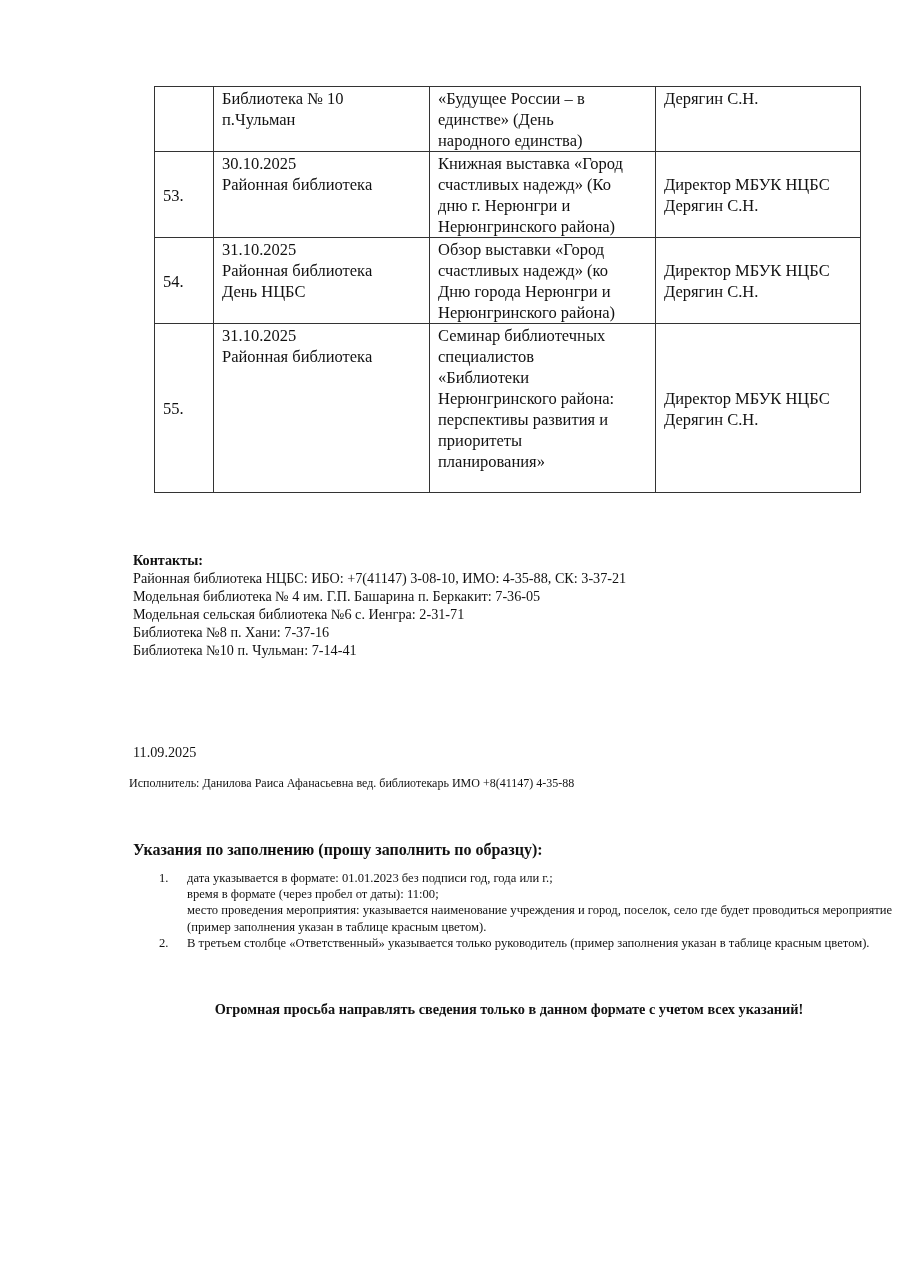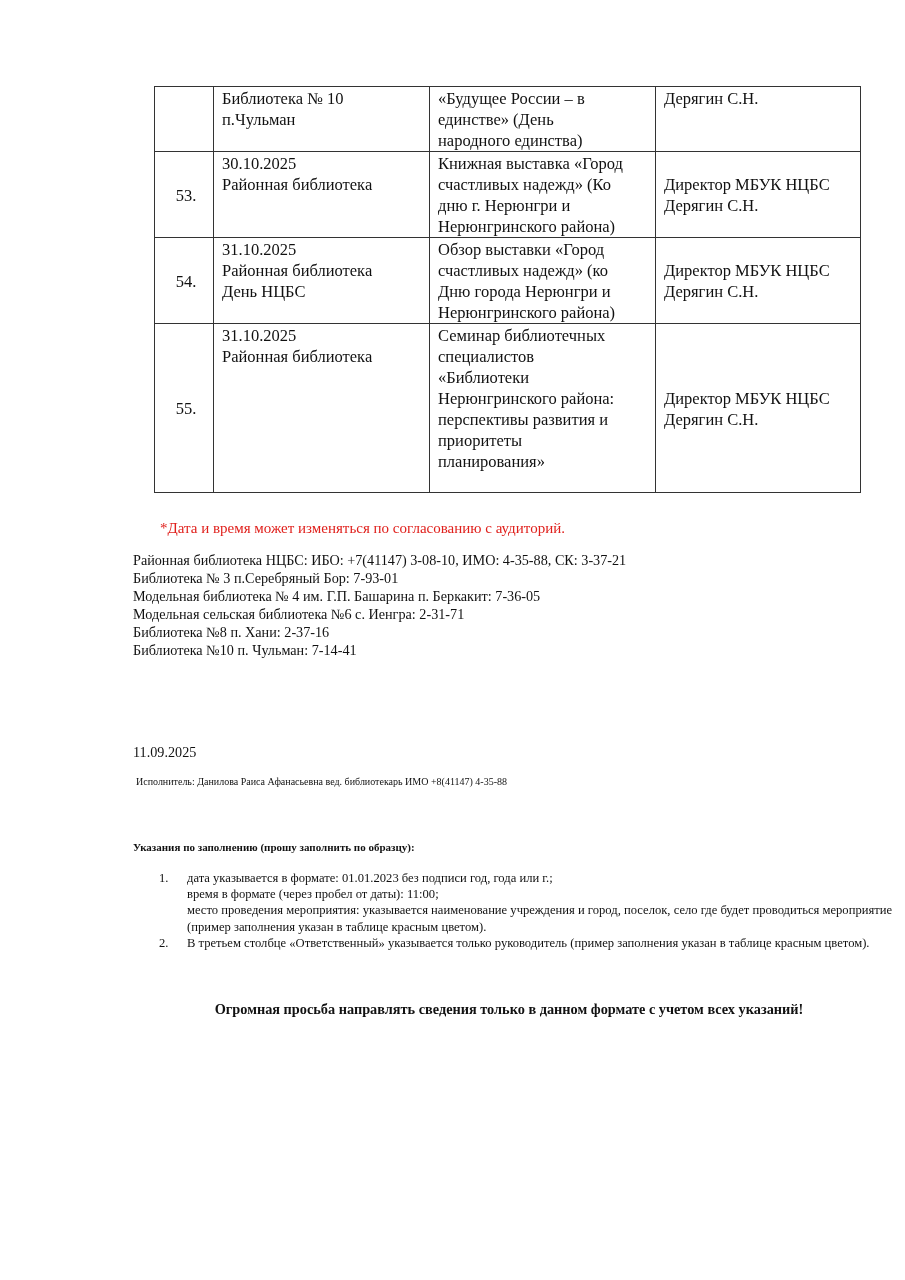--- a/index.html
+++ b/index.html
@@ -2,32 +2,32 @@
 <html><head>
 <meta charset="utf-8">
 <style>
   html, body { margin:0; padding:0; background:#ffffff; }
   body { width:905px; height:1280px; position:relative; overflow:hidden;
          font-family:"Liberation Serif", serif; color:#111; }
   .page { position:absolute; left:0; top:0; width:905px; height:1000px;margin-left:46px; }
   table.plan { position:absolute; left:108px; top:86px; border-collapse:collapse;
                font-size:16.5px; line-height:21px; }
   table.plan td { border:1.3px solid #333; vertical-align:top; padding:1px 8px 0 8px; }
-  td.num { width:46px; text-align:center; vertical-align:middle !important; padding-right:4px !important; }
+  td.num { width:46px; text-align:left; vertical-align:middle !important; padding-right:4px !important; }
   td.place { width:199px; }
   td.event { width:209px; }
   td.resp { width:188px; text-align:left; }
   td.resp.mid { vertical-align:middle; }
   .line { display:block; white-space:nowrap; }
   .note { position:absolute; left:114px; top:520px; color:#e0201c; font-size:15px; }
   .contacts { position:absolute; left:87px; top:551px; font-size:14.2px; line-height:18.1px; }
   .contacts .title { font-weight:bold; }
   .date { position:absolute; left:87px; top:744px; font-size:14.2px;text-align:center; }
-  .executor { position:absolute; left:90px; top:776px; font-size:10px; }
-  .instr-title { position:absolute; left:87px; top:841px; font-size:11px; font-weight:bold; }
+  .executor { position:absolute; left:83px; top:776px; font-size:12px; }
+  .instr-title { position:absolute; left:87px; top:841px; font-size:16px; font-weight:bold; }
   ol.instr { position:absolute; left:87px; top:870px; margin:0; padding:0; list-style:none;
              font-size:12.6px; line-height:16.2px; width:760px; }
   ol.instr li { position:relative; padding-left:54px; }
   ol.instr li .n { position:absolute; left:26px; top:0; }
   .final { position:absolute; left:0; width:926px; top:1001px; text-align:center;
            font-weight:bold; font-size:14.3px; }
 </style>
 </head>
 <body>
 
@@ -101,28 +101,27 @@
           <span class="line">планирования»</span>
         </td>
         <td class="resp mid">
           <span class="line">Директор МБУК НЦБС</span>
           <span class="line">Дерягин С.Н.</span>
         </td>
       </tr>
     </tbody>
   </table>
 
-  <div class="note">*Дата и время может изменяться по согласованию с аудиторий.</div>
 
   <div class="contacts">
+    <div class="title">Контакты:</div>
     <div>Районная библиотека НЦБС: ИБО: +7(41147) 3-08-10, ИМО: 4-35-88, СК: 3-37-21</div>
-    <div>Библиотека № 3 п.Серебряный Бор: 7-93-01</div>
     <div>Модельная библиотека № 4 им. Г.П. Башарина п. Беркакит: 7-36-05</div>
     <div>Модельная сельская библиотека №6 с. Иенгра: 2-31-71</div>
-    <div>Библиотека №8 п. Хани: 2-37-16</div>
+    <div>Библиотека №8 п. Хани: 7-37-16</div>
     <div>Библиотека №10 п. Чульман: 7-14-41</div>
   </div>
 
   <div class="date">11.09.2025</div>
   <div class="executor">Исполнитель: Данилова Раиса Афанасьевна вед. библиотекарь ИМО +8(41147) 4-35-88</div>
 
   <div class="instr-title">Указания по заполнению (прошу заполнить по образцу):</div>
   <ol class="instr">
     <li>
       <span class="n">1.</span>

